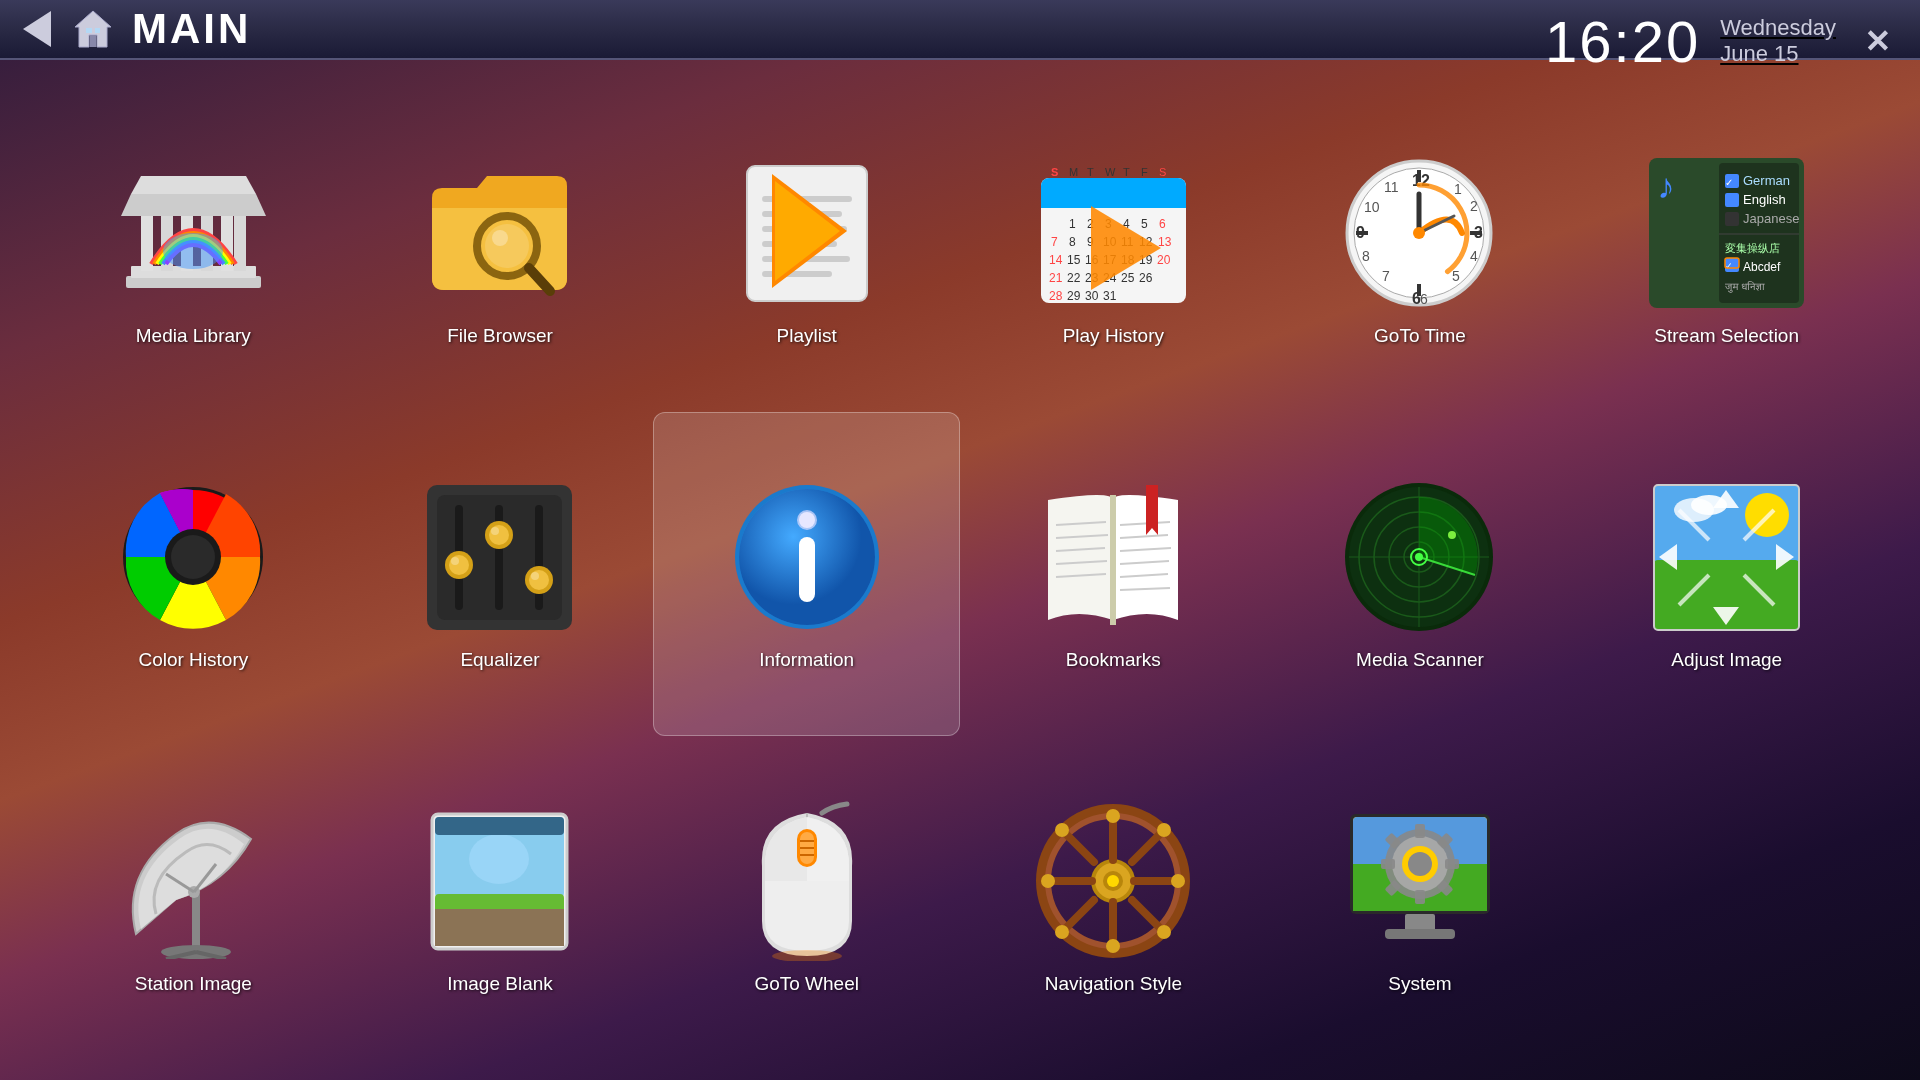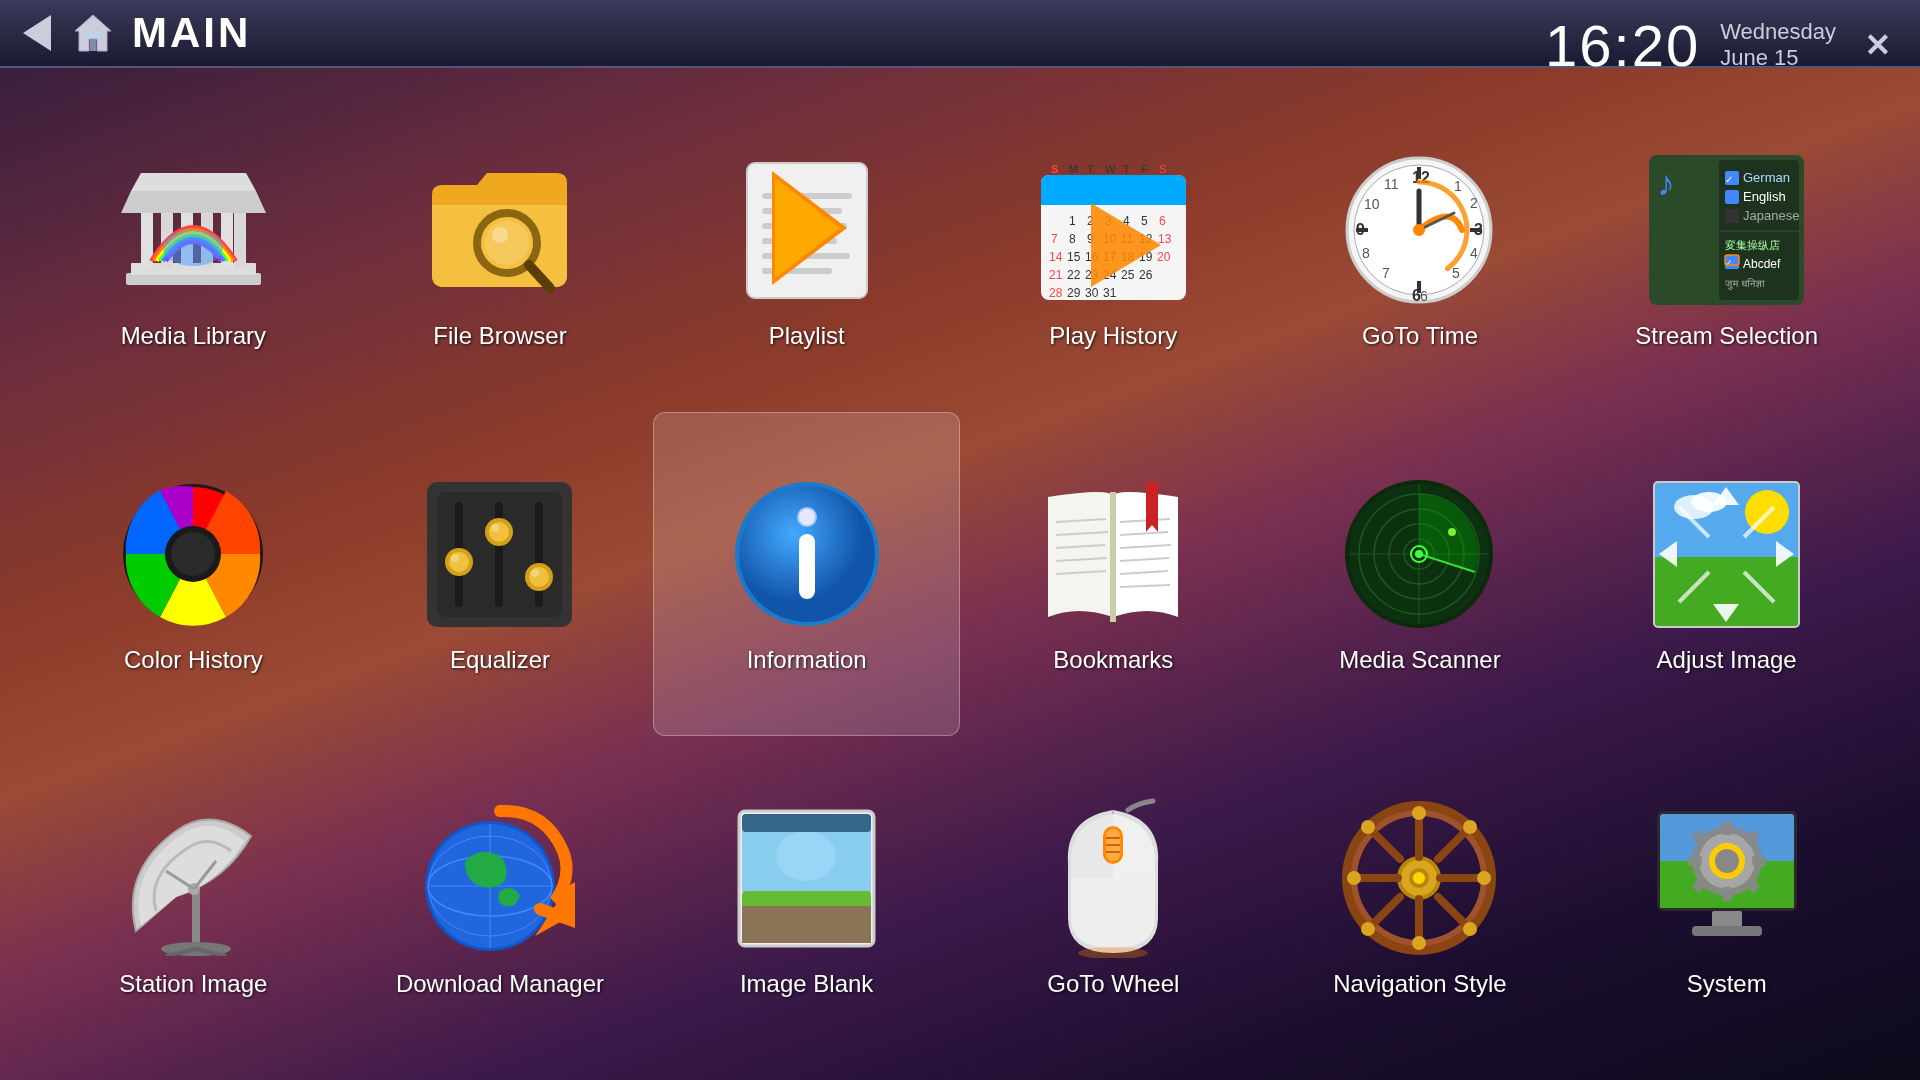--- a/index.html
+++ b/index.html
@@ -27,21 +27,21 @@
         #1a0d2e 85%,
         #0d0a1a 100%
       );
       z-index: 0;
     }
 
     
     .header {
       position: absolute;
       top: 0; left: 0; right: 0;
-      height: 68px;
+      height: 60px;
       background: linear-gradient(180deg, #3a3a5a 0%, #2a2a45 50%, #1a1a35 100%);
       display: flex;
       align-items: center;
       z-index: 10;
       border-bottom: 2px solid #555577;
     }
 
     .header-left {
       display: flex;
       align-items: center;
@@ -100,20 +100,21 @@
       font-size: 58px;
       font-weight: 300;
       color: #ffffff;
       letter-spacing: 2px;
     }
 
     .date-info {
       display: flex;
       flex-direction: column;
       align-items: flex-start;
+      text-decoration: underline;
     }
 
     .date-day {
       font-size: 22px;
       color: #ccccdd;
     }
 
     .date-date {
       font-size: 22px;
       color: #ccccdd;
@@ -163,21 +164,21 @@
 
     .app-icon {
       width: 160px;
       height: 160px;
       display: flex;
       align-items: center;
       justify-content: center;
     }
 
     .app-label {
-      font-size: 24px;
+      font-size: 19px;
       color: #ffffff;
       text-align: center;
       text-shadow: 1px 1px 3px rgba(0,0,0,0.8);
     }
 
   </style>
 </head>
 <body>
 
 <div class="background"></div>
@@ -590,42 +591,20 @@
         <line x1="78" y1="88" x2="50" y2="70" stroke="#999999" stroke-width="3"></line>
         <line x1="78" y1="88" x2="100" y2="60" stroke="#999999" stroke-width="3"></line>
 
         <line x1="80" y1="148" x2="50" y2="155" stroke="#666666" stroke-width="4"></line>
         <line x1="80" y1="148" x2="110" y2="155" stroke="#666666" stroke-width="4"></line>
       </svg>
     </div>
     <span class="app-label">Station Image</span>
   </div>
 
-  <div class="app-item">
-    <div class="app-icon">
-      <svg width="150" height="155" viewBox="0 0 150 155">
-
-        <circle cx="65" cy="85" r="65" fill="#1155cc"></circle>
-        <circle cx="65" cy="85" r="62" fill="#2266dd"></circle>
-
-        <ellipse cx="65" cy="85" rx="62" ry="30" fill="none" stroke="#4488ff" stroke-width="1.5"></ellipse>
-        <ellipse cx="65" cy="85" rx="62" ry="50" fill="none" stroke="#4488ff" stroke-width="1"></ellipse>
-        <line x1="65" y1="23" x2="65" y2="147" stroke="#4488ff" stroke-width="1"></line>
-        <line x1="5" y1="85" x2="127" y2="85" stroke="#4488ff" stroke-width="1"></line>
-
-        <path d="M40,60 Q55,45 75,55 Q85,65 80,80 Q70,90 55,85 Q40,80 40,60 Z" fill="#22aa44"></path>
-        <path d="M75,90 Q88,82 95,95 Q90,108 80,105 Q70,102 75,90 Z" fill="#22aa44"></path>
-
-        <circle cx="95" cy="45" r="45" fill="none"></circle>
-        <path d="M75,10 Q120,8 138,50 Q148,75 130,100 L155,85 L148,120 L115,108" fill="none" stroke="#ff7700" stroke-width="12" stroke-linecap="round"></path>
-        <polygon points="110,135 155,110 140,90" fill="#ff7700"></polygon>
-      </svg>
-    </div>
-    <span class="app-label">Download Manager</span>
-  </div>
 
   <div class="app-item">
     <div class="app-icon">
       <svg width="145" height="145" viewBox="0 0 145 145">
 
         <rect x="5" y="5" width="135" height="135" rx="6" fill="#f0f0f0" stroke="#cccccc" stroke-width="3"></rect>
 
         <rect x="8" y="8" width="129" height="80" rx="4" fill="#88ccee"></rect>
 
         <rect x="8" y="85" width="129" height="52" rx="4" fill="#66bb33"></rect>

